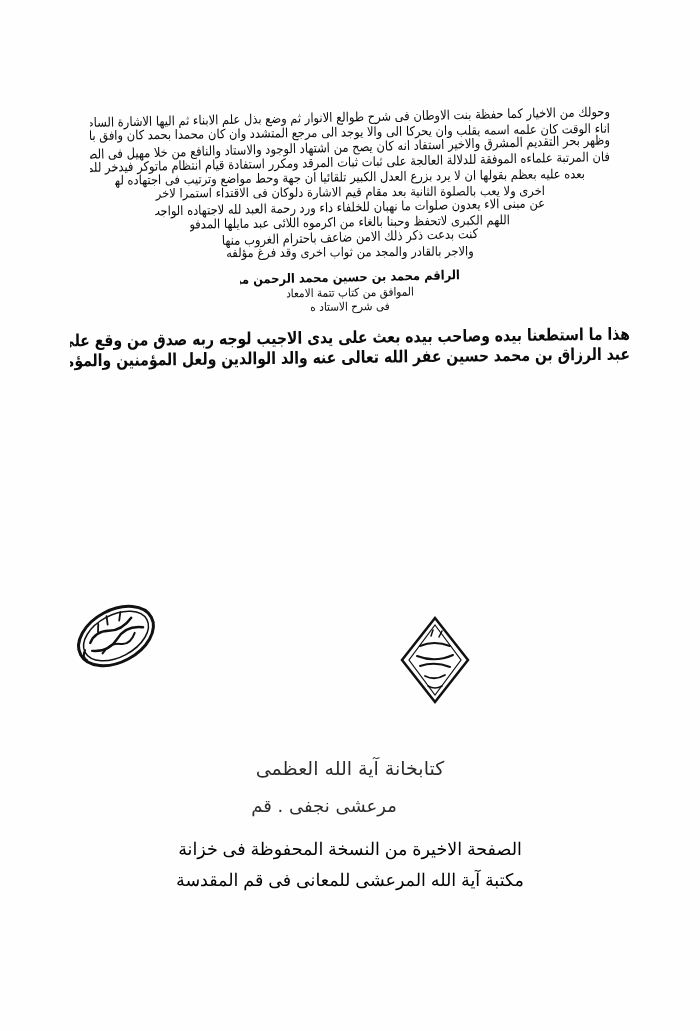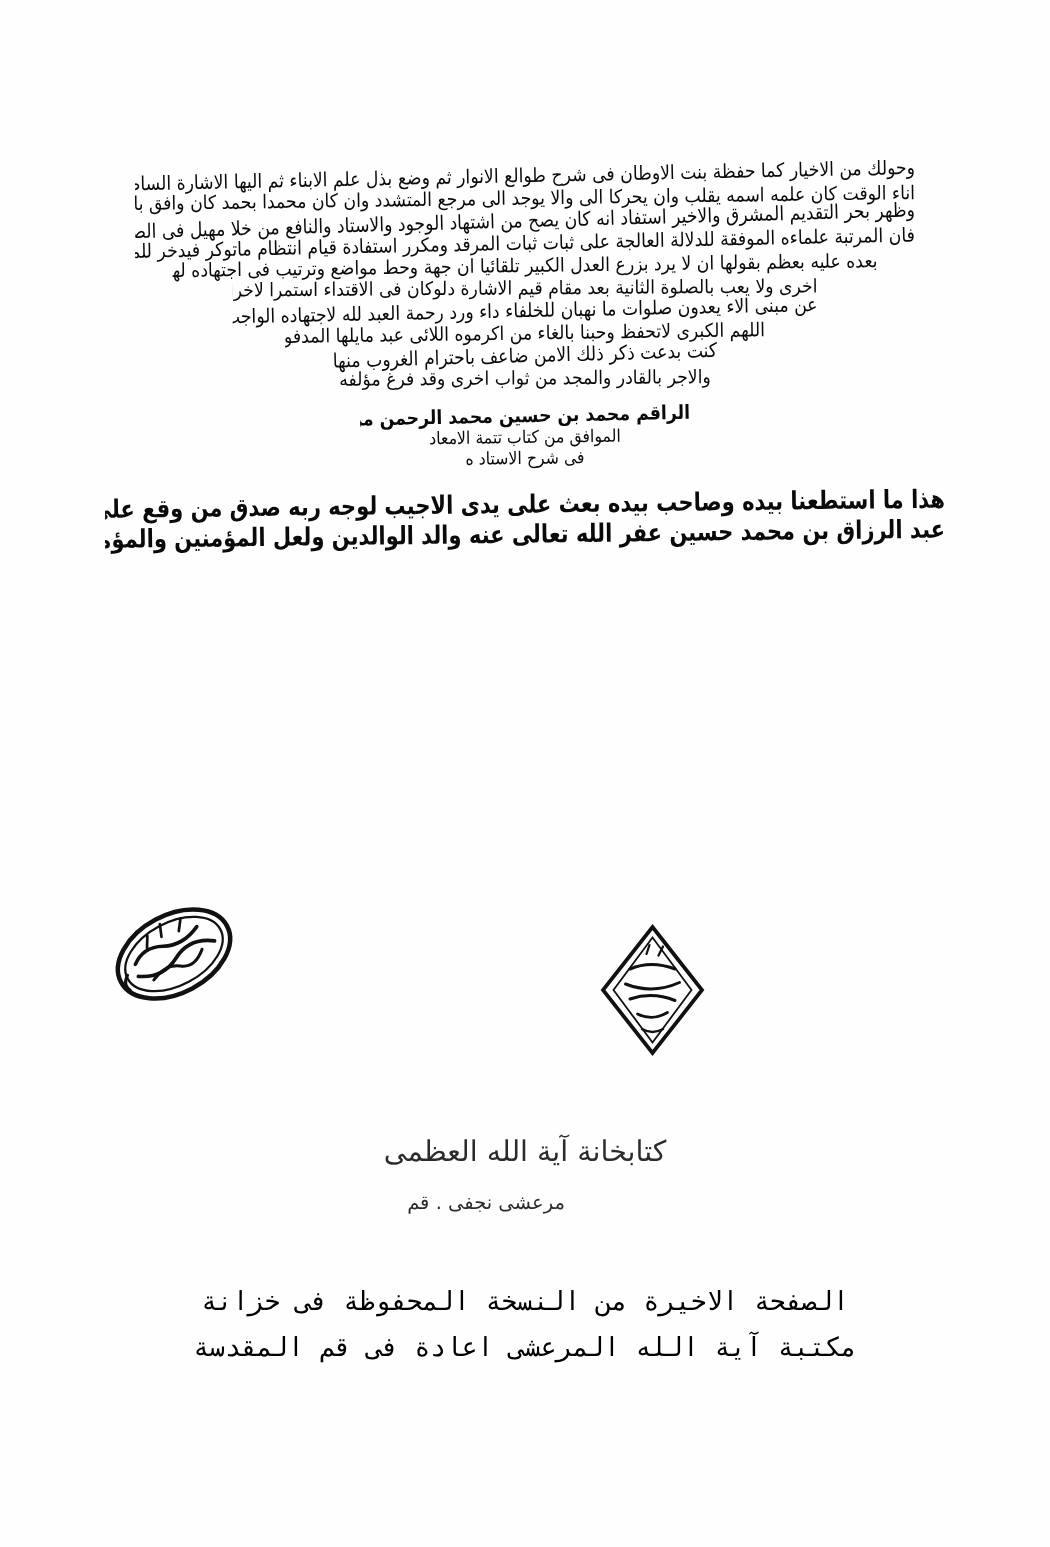--- a/index.html
+++ b/index.html
@@ -97,40 +97,39 @@
     text-align: center;
     color: #1a1a1a;
   }
   .stamp-lib .s1 {
     font-size: 19px;
     letter-spacing: 6px;
     font-family: "DejaVu Sans", sans-serif;
     opacity: 0.92;
   }
   .stamp-lib .s2 {
-    font-size: 13px;
+    font-size: 18px;
     letter-spacing: 6px;
     margin-top: 16px;
     padding-right: 52px;
     opacity: 0.92;
   }
 
   
   .caption {
     position: absolute;
     left: 0;
     right: 0;
     top: 834px;
     direction: rtl;
     text-align: center;
-    font-family: Liberation Mono, monospace;
+    font-family: Liberation Sans, sans-serif;
     font-size: 17.5px;
     line-height: 31px;
     color: #000;
-    margin-top: 20px;
   }
 </style>
 </head>
 <body>
 
 <div class="page">
 
   <div class="ms-block">
     <div class="ms-line w-full slant-a">وحولك من الاخيار كما حفظة بنت الاوطان فى شرح طوالع الانوار ثم وضع بذل علم الابناء ثم اليها الاشارة الساطعة لوسط الوجه فى الوراسة فى مبتداه</div>
     <div class="ms-line w-full slant-b">اناء الوقت كان علمه اسمه يقلب وان يحركا الى والا يوجد الى مرجع المتشدد وان كان محمدا بحمد كان وافق بالتسهيل خلافا لما كان عليه مشهور و</div>
@@ -176,16 +175,16 @@
     </svg>
   </div>
 
   <div class="stamp-lib">
     <div class="s1">كتابخانة آية الله العظمى</div>
     <div class="s2">مرعشى نجفى . قم</div>
   </div>
 
   <div class="caption">
     <div>الصفحة الاخيرة من النسخة المحفوظة فى خزانة</div>
-    <div>مكتبة آية الله المرعشى اعادة فى قم المقدسة</div>
+    <div>مكتبة آية الله المرعشى للمعانى فى قم المقدسة</div>
   </div>
 
 </div>
 
 </body></html>

